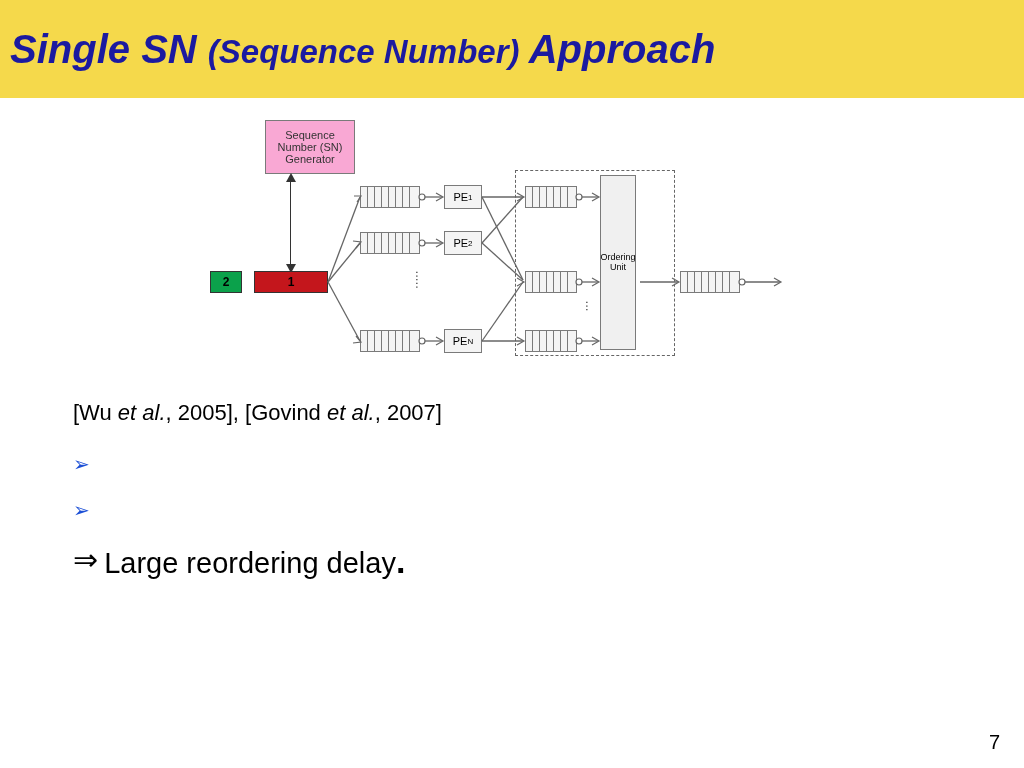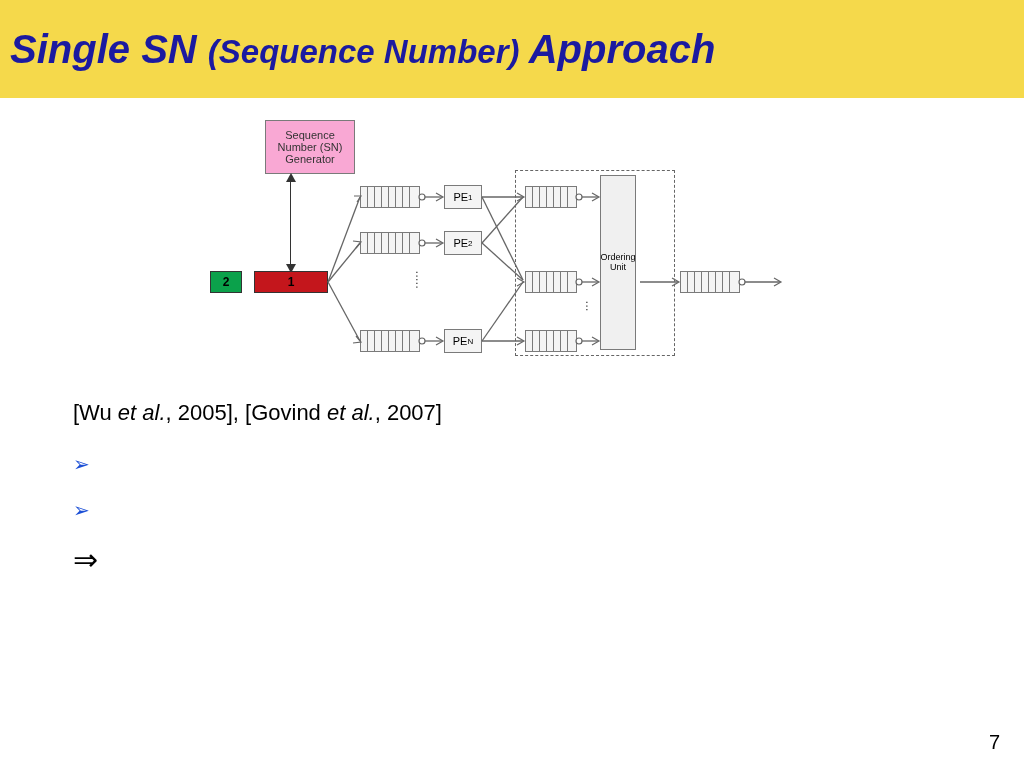--- a/index.html
+++ b/index.html
@@ -198,16 +198,17 @@
     <span>[Wu </span><i>et al.</i><span>, 2005], [Govind </span><i>et al.</i><span>, 2007]</span>
   </div>
   <div class="bullet-row">
     <span class="bullet-mark">➢</span>
   </div>
   <div class="bullet-row">
     <span class="bullet-mark">➢</span>
   </div>
   <div class="arrow-row">
     <span class="arrow-mark">⇒</span>
+    <span><span>Large reordering delay</span><b style="font-size:34px">.</b></span>
   </div>
 </div>
 
 <div class="page-num">7</div>
 
 </body></html>

